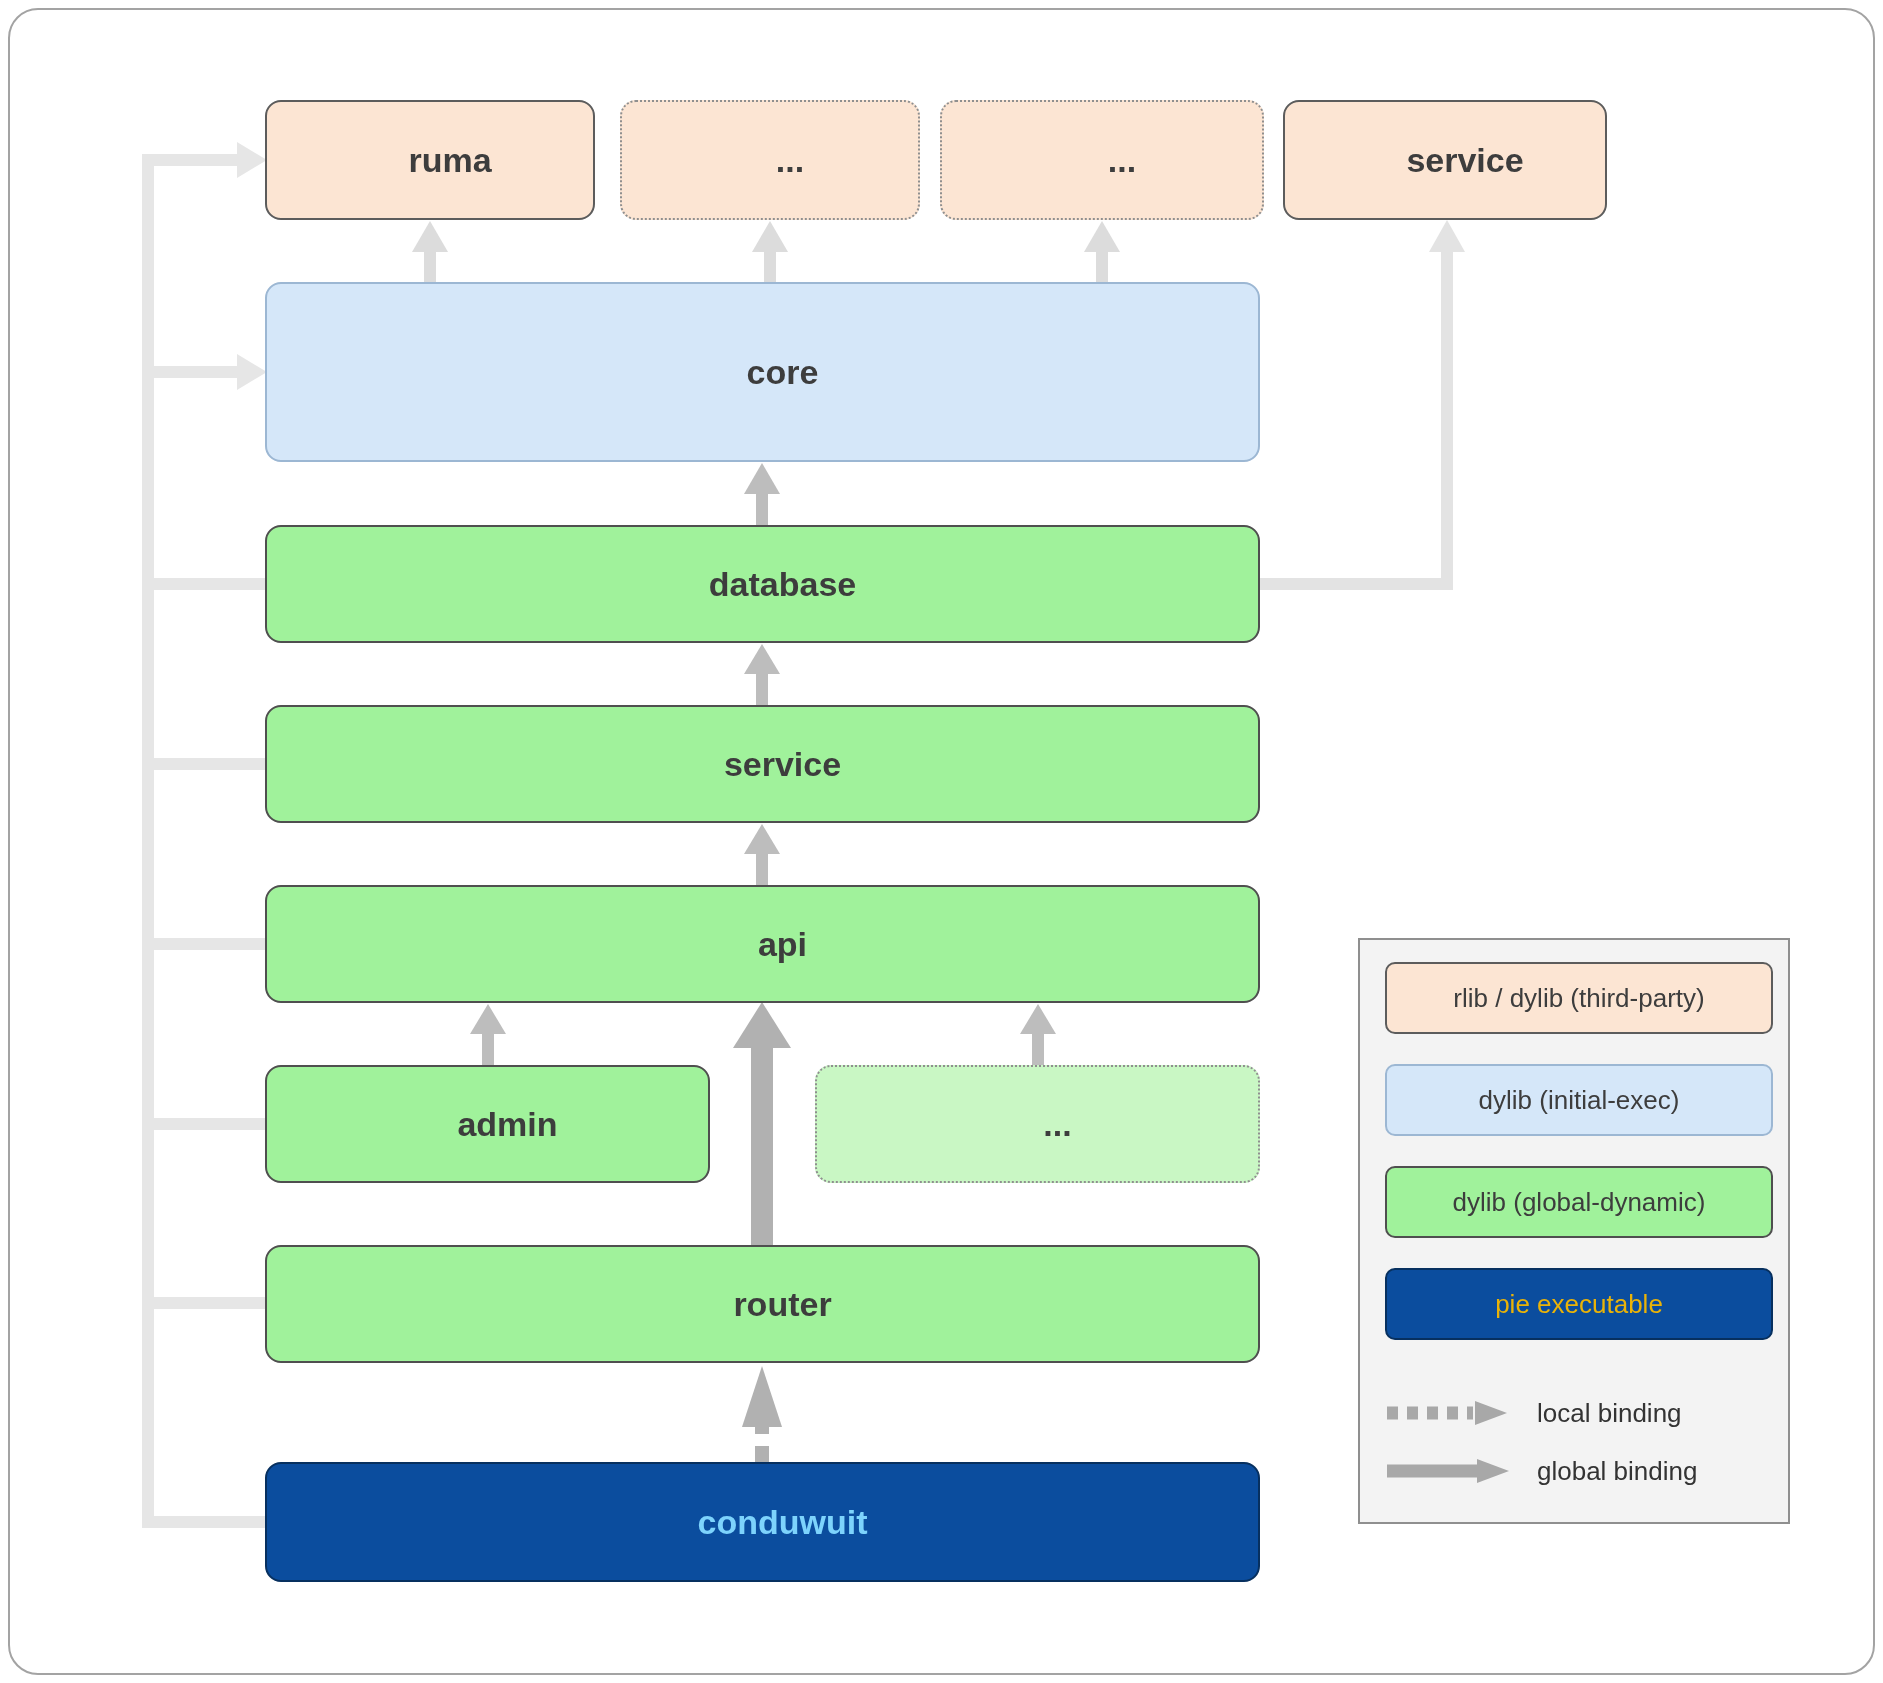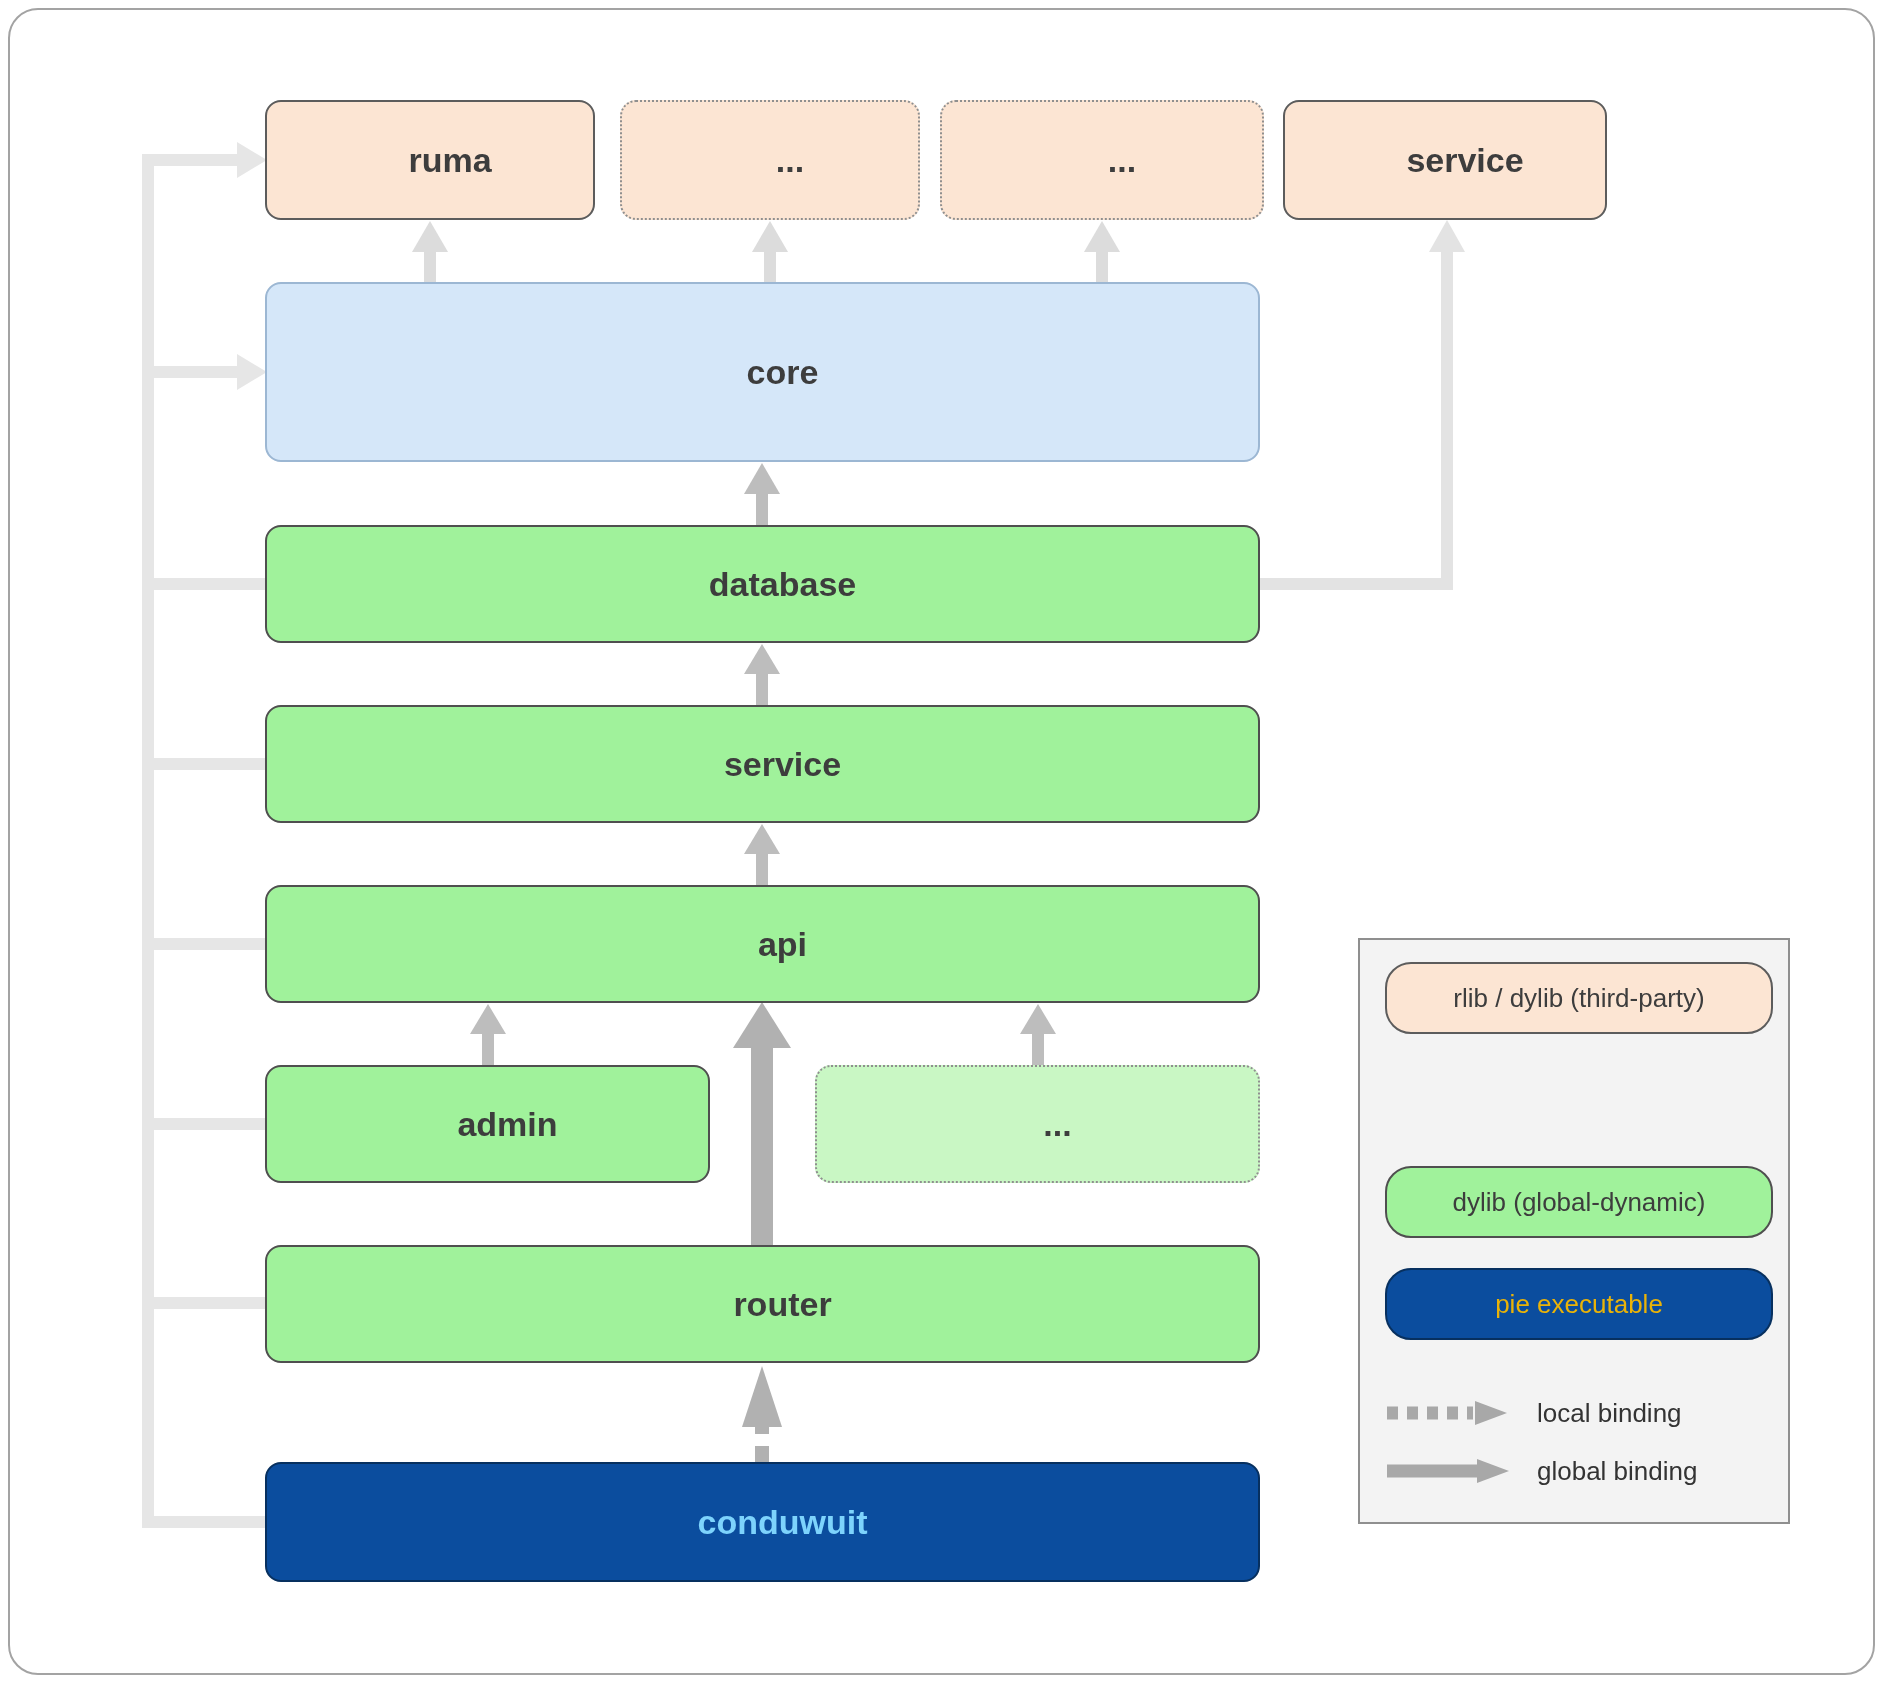--- a/index.html
+++ b/index.html
@@ -23,21 +23,21 @@
   .green  { background:#a0f29b; border:2px solid #4f4f4f; }
   .green-light { background:#c9f7c4; border:2px dotted #8f8f8f; }
   .navy   { background:#0b4d9e; border:2px solid #07305f; color:#7dd3fc; }
   .legend {
     position:absolute; z-index:2; background:#f3f3f3; border:2px solid #8f8f8f;
     box-sizing:border-box;
   }
   .legend .swatch {
     position:absolute; left:25px; width:388px; height:72px;
     display:flex; align-items:center; justify-content:center;
-    border-radius:26px; font-size:26px; font-weight:400; color:#3d3d3d;
+    border-radius:10px; font-size:26px; font-weight:400; color:#3d3d3d;
     box-sizing:border-box;
   }
   .legend .swatch.navy { color:#eab308; }
   .legend .binding-row {
     position:absolute; left:25px; width:388px; height:30px;
     display:flex; align-items:center; gap:28px;
   }
   .legend .binding-label { font-size:26px; color:#333333; }
 </style>
 </head>
@@ -155,20 +155,23 @@
   </div>
 
   <div class="node navy" style="left:265px; top:1462px; width:995px; height:120px;">
     <span>conduwuit</span>
   </div>
 
   <div class="legend" style="left:1358px; top:938px; width:432px; height:586px;">
     <div class="swatch peach" style="top:22px;">
       <span>rlib / dylib (third-party)</span>
     </div>
+    <div class="swatch blue" style="top:124px;">
+      <span>dylib (initial-exec)</span>
+    </div>
     <div class="swatch green" style="top:226px;">
       <span>dylib (global-dynamic)</span>
     </div>
     <div class="swatch navy" style="top:328px;">
       <span>pie executable</span>
     </div>
 
     <div class="binding-row" style="top:458px;">
       <svg width="124" height="28" viewBox="0 0 124 28">
         <line x1="2" y1="14" x2="88" y2="14" stroke="#a8a8a8" stroke-width="13" stroke-dasharray="11 9"></line>

